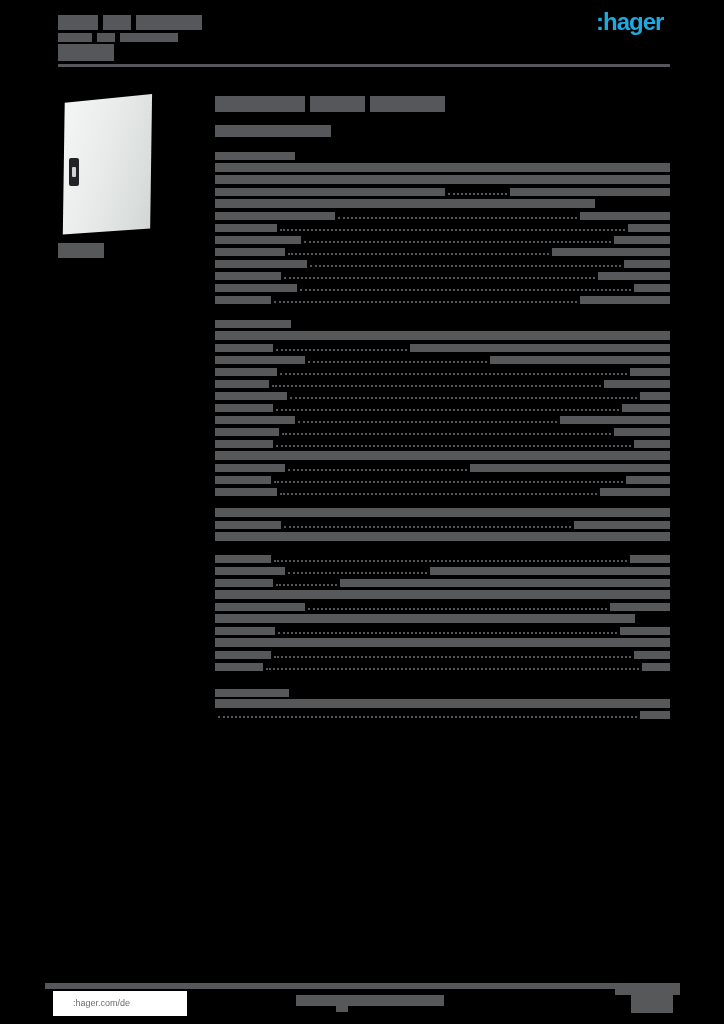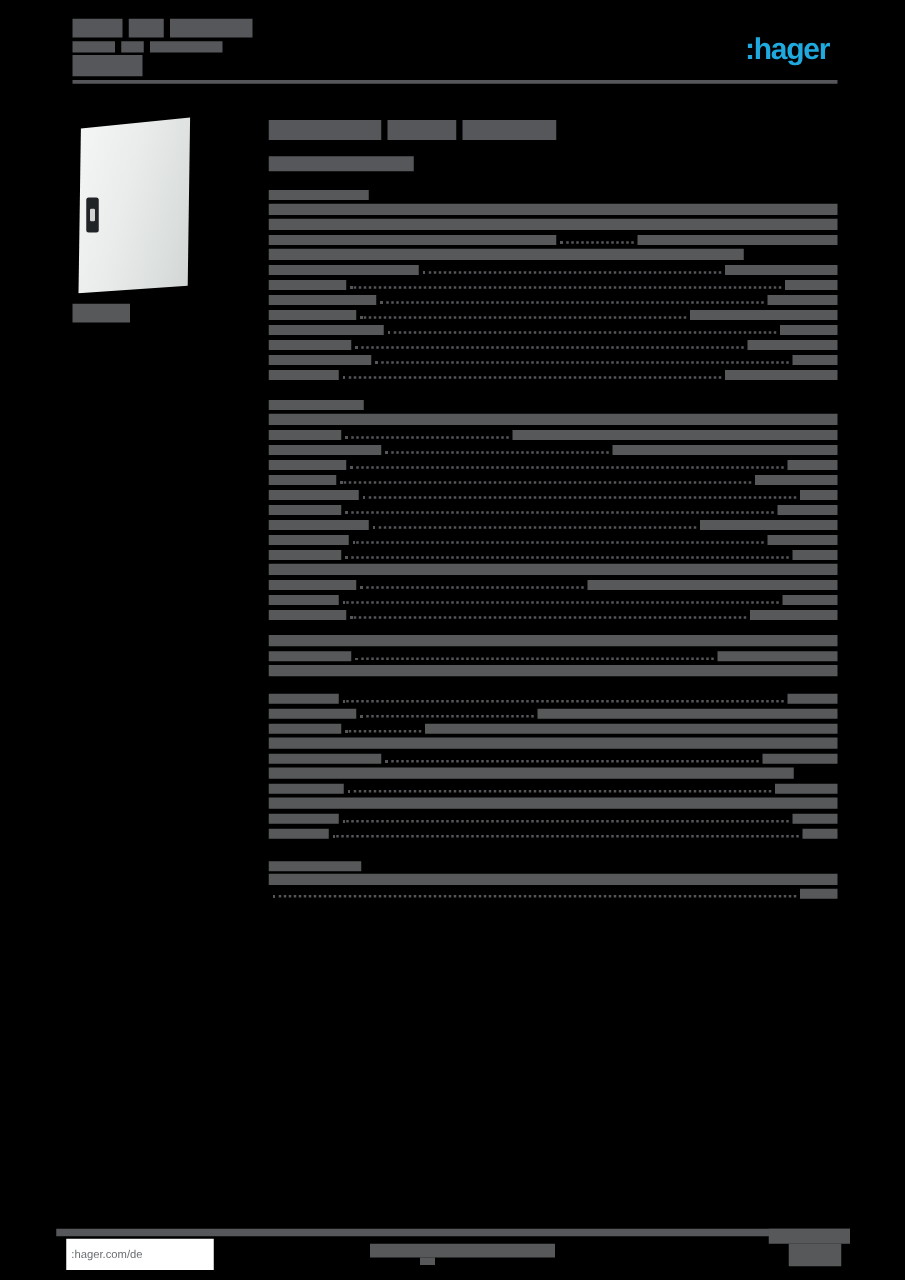--- a/index.html
+++ b/index.html
@@ -13,33 +13,33 @@
   .row .value{background:#56585A;height:8px;flex:0 0 auto;}
   .row .leader{flex:1 1 auto;border-bottom:2px dotted #54565A;margin:0 3px 1px 3px;height:2px;}
   .row .spacer{flex:1 1 auto;}
   .row .full{background:#56585A;height:9px;flex:0 0 auto;}
   .rule{background:#55575A;}
   .logo{color:#1FA9DF;font-weight:bold;font-size:24px;letter-spacing:-1px;}
   .door{background:linear-gradient(105deg,#f6f8f7 0%,#e9ecea 45%,#dadedd 80%,#cfd3d2 100%);
         clip-path:polygon(7% 10%, 98% 4%, 96% 95%, 5% 99%);width:100%;height:100%;}
   .handle{position:absolute;left:11px;top:70px;width:10px;height:28px;background:#212426;border-radius:2px;}
   .handle-slot{position:absolute;left:3px;top:9px;width:4px;height:10px;background:#cfd2d1;border-radius:1px;}
-  .footer-linkbox{background:#ffffff;color:#6a6d70;font-size:9px;line-height:24px;padding-left:4px;}
+  .footer-linkbox{background:#ffffff;color:#6a6d70;font-size:9px;line-height:24px;padding-left:20px;}
 </style>
 </head>
 <body>
 
 <div class="canvas">
 
   <div class="abs" id="title-block" style="left:58px;top:0;width:220px;">
       <div class="abs" style="left: 0px; top: 15px; height: 15px; white-space: nowrap;"><span class="seg" style="width: 40px;"></span><span class="seg" style="width: 28px;"></span><span class="seg" style="width: 66px;"></span></div>
       <div class="abs" style="left: 0px; top: 33px; height: 9px; white-space: nowrap;"><span class="seg" style="width: 34px;"></span><span class="seg" style="width: 18px;"></span><span class="seg" style="width: 58px;"></span></div>
       <div class="abs" style="left: 0px; top: 44px; height: 17px; white-space: nowrap;"><span class="seg" style="width: 56px;"></span></div>
     </div>
-  <div class="abs logo" style="left:596px;top:26px;">:hager</div>
+  <div class="abs logo" style="left:596px;top:8px;">:hager</div>
   <div class="abs rule" style="left:58px;top:64px;width:612px;height:3px;"></div>
 
   <div class="abs" style="left:58px;top:88px;width:96px;height:148px;">
     <div class="door">
       <div class="handle">
         <div class="handle-slot"></div>
       </div>
     </div>
   </div>
   <div class="abs bar" id="caption-bar"></div>

